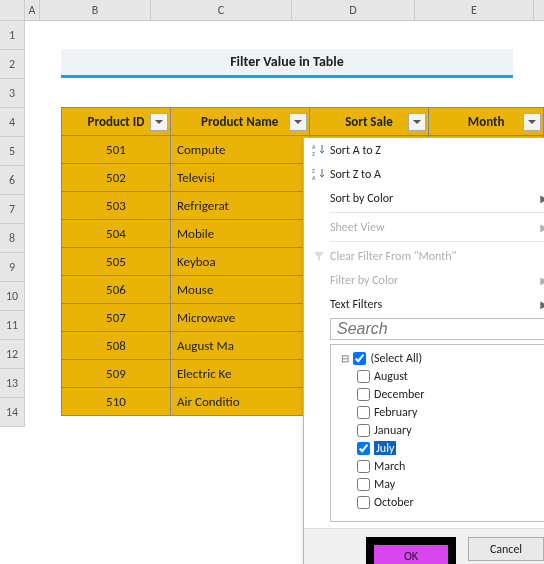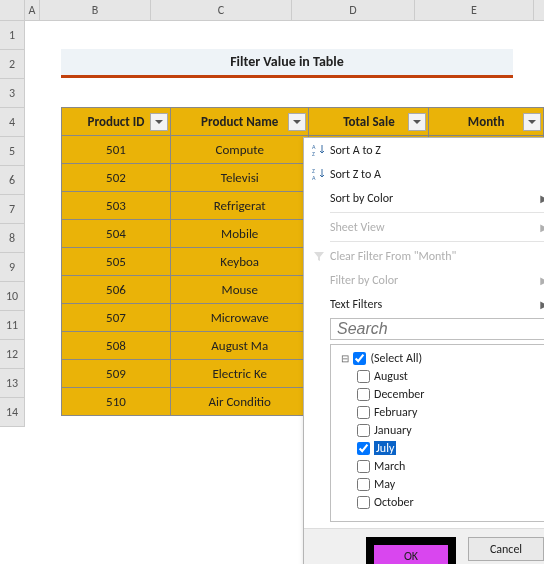--- a/index.html
+++ b/index.html
@@ -4,27 +4,27 @@
 <style>
 html,body{margin:0;padding:0;font-family:Calibri,Arial,sans-serif;font-size:13px;color:#222;background:#fff;width:544px;height:564px;overflow:hidden}
 .colhdr{display:flex;background:#e6e6e6;border-bottom:1px solid #ccc;height:20px}
 .rowhdr-spacer{width:24px;border-right:1px solid #ccc;background:#e6e6e6}
 .colcell{border-right:1px solid #ccc;text-align:center;font-size:12px;color:#555;line-height:20px}
 .colA{width:14px}.colB{width:110px}.colC{width:140px}.colD{width:122px}.colE{width:118px}
 .body{display:flex}
 .rowhdrs{width:24px;background:#e6e6e6;border-right:1px solid #ccc}
 .rowcell{height:28px;border-bottom:1px solid #ccc;text-align:center;font-size:12px;color:#555;line-height:28px}
 .sheet{position:relative;flex:1}
-.title-box{position:absolute;left:36px;top:28px;width:452px;height:26px;background:#eef3f7;border-bottom:3px solid #c2410c;text-align:center;font-weight:700;font-size:14px;line-height:26px}
+.title-box{position:absolute;left:36px;top:28px;width:452px;height:26px;background:#eef3f7;border-bottom:3px solid #0ea5e9;text-align:center;font-weight:700;font-size:14px;line-height:26px}
 .tbl{position:absolute;left:36px;top:86px;border-collapse:collapse}
 .tbl th,.tbl td{border:1px solid #888;height:27px;padding:0 6px;background:#eab308}
 .tbl th{font-weight:700;font-size:13px;position:relative}
 .thB{width:98px}.thC{width:128px}.thD{width:110px}.thE{width:104px}
 .tbl td.b{text-align:center}
-.tbl td.c{text-align:center}
+.tbl td.c{text-align:left}
 .fbtn{position:absolute;right:2px;top:5px;width:16px;height:16px;border:1px solid #aaa;background:#f3f3f3;display:flex;align-items:center;justify-content:center}
 .fbtn svg{width:8px;height:8px}
 .menu{position:absolute;left:278px;top:116px;width:252px;background:#fff;border:1px solid #b5b5b5;box-shadow:2px 2px 6px rgba(0,0,0,.25);z-index:10}
 .mline{display:flex;align-items:center;height:24px;padding:0 8px 0 4px;font-size:12px}
 .micon{width:22px;display:flex;justify-content:center;color:#3a6ea5}
 .mlabel{flex:1}
 .marrow{color:#666;font-size:10px}
 .mdis .mlabel,.mdis .marrow{color:#b0b0b0}
 .mdis .micon{color:#cfcfcf}
 .msep{height:1px;background:#e3e3e3;margin:2px 0 2px 26px}
@@ -79,21 +79,21 @@
         <th class="thB"><span>Product ID</span><span class="fbtn">
                 <svg viewBox="0 0 8 8">
                   <path d="M0 2l4 4 4-4z" fill="#555"></path>
                 </svg>
               </span></th>
         <th class="thC"><span>Product Name</span><span class="fbtn">
                 <svg viewBox="0 0 8 8">
                   <path d="M0 2l4 4 4-4z" fill="#555"></path>
                 </svg>
               </span></th>
-        <th class="thD"><span>Total Sale</span><span class="fbtn">
+        <th class="thD"><span>Sort Sale</span><span class="fbtn">
                 <svg viewBox="0 0 8 8">
                   <path d="M0 2l4 4 4-4z" fill="#555"></path>
                 </svg>
               </span></th>
         <th class="thE"><span>Month</span><span class="fbtn">
                 <svg viewBox="0 0 8 8">
                   <path d="M0 2l4 4 4-4z" fill="#555"></path>
                 </svg>
               </span></th>
       </tr>

